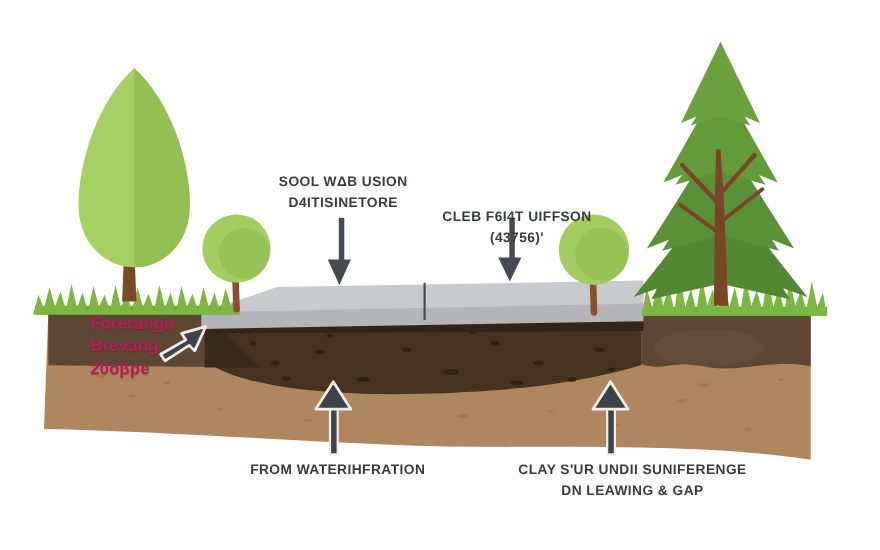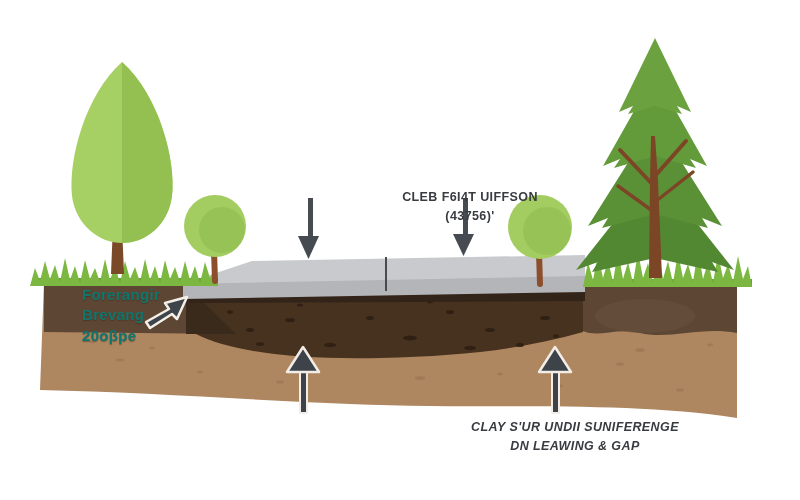--- a/index.html
+++ b/index.html
@@ -7,29 +7,29 @@
     position:relative;width:800px;height:500px;background:#ffffff;overflow:hidden;
     font-family:"Liberation Sans",sans-serif;
   }
   #scene{position:absolute;left:0;top:0;}
   .label{
     position:absolute;text-align:center;color:#383b40;font-weight:bold;
     font-size:12.5px;line-height:1.5;letter-spacing:.4px;white-space:nowrap;
   }
   .label .line{display:block;}
   .soil-label{
-    position:absolute;left:82px;top:285px;text-align:left;color:#0f766e;
+    position:absolute;left:82px;top:285px;text-align:left;color:#be185d;
     font-weight:bold;font-size:15px;line-height:1.35;letter-spacing:.3px;
     text-shadow:0 1px 1px rgba(60,40,20,.45);
   }
   .soil-label .line{display:block;}
   .lbl-top-left{left:200px;top:156px;width:224px;}
   .lbl-top-right{left:385px;top:156px;width:170px;margin-top:32px;}
   .lbl-bottom-left{left:192px;top:418px;width:230px;}
-  .lbl-bottom-right{left:450px;top:418px;width:250px;font-style:italic;}
+  .lbl-bottom-right{left:450px;top:418px;width:250px;}
 </style>
 </head>
 <body>
 
 <div id="canvas">
 
   <svg id="scene" width="800" height="500" viewBox="0 0 800 500">
 
     <g>
 
@@ -148,27 +148,32 @@
 
       <g fill="#3e434a" stroke="#f2ede6" stroke-width="2.5" stroke-linejoin="round">
         <rect x="552" y="369" width="7" height="44" stroke-width="2"></rect>
         <polygon points="555,347 539,372 571,372"></polygon>
       </g>
 
       <path d="M146,322 L150,328 L172,314 L177,319 L187,297 L165,303 L169,309 Z" fill="#3f444b" stroke="#f4efe7" stroke-width="2.5" stroke-linejoin="round"></path>
     </g>
   </svg>
 
+  <div class="label lbl-top-left">
+    <span class="line">SOOL WΔB USION</span>
+    <span class="line">D4ITISINETORE</span>
+  </div>
 
   <div class="label lbl-top-right">
     <span class="line">CLEB F6I4T UIFFSON</span>
     <span class="line">(43756)'</span>
   </div>
 
   <div class="label lbl-bottom-left">
+    <span class="line">FROM WATERIHFRATION</span>
   </div>
 
   <div class="label lbl-bottom-right">
     <span class="line">CLAY S'UR UNDII SUNIFERENGE</span>
     <span class="line">DN LEAWING &amp; GAP</span>
   </div>
 
   <div class="soil-label">
     <span class="line">Forerangir</span>
     <span class="line">Brevang</span>

